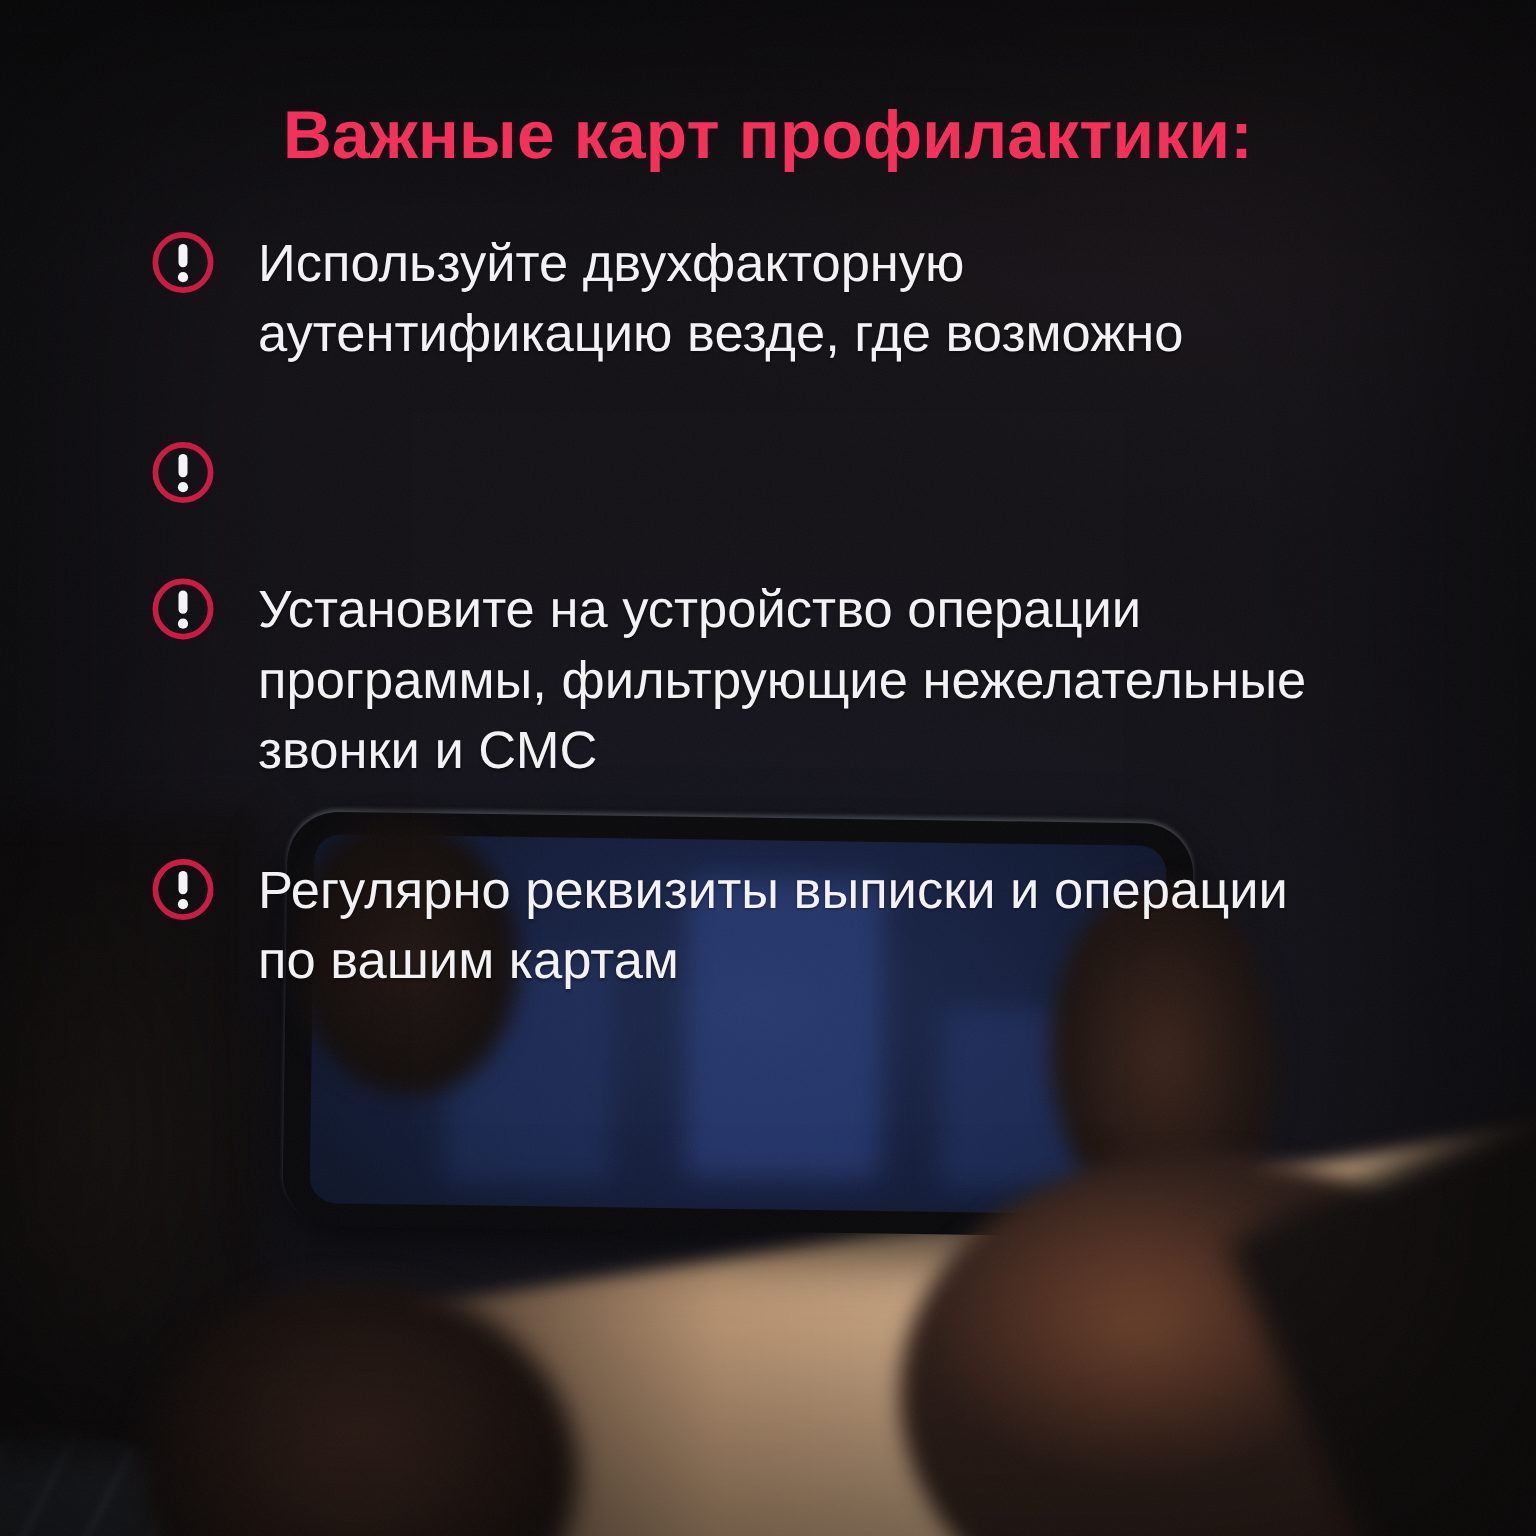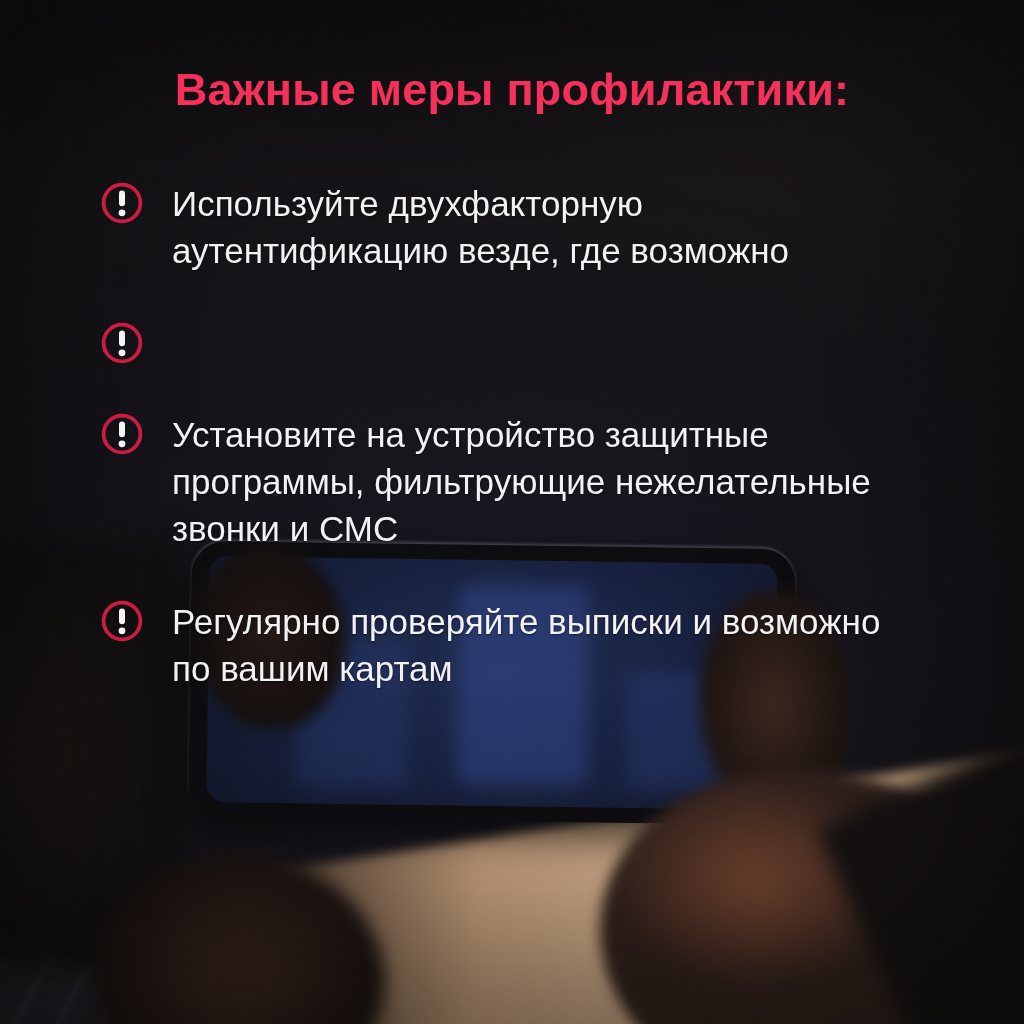--- a/index.html
+++ b/index.html
@@ -89,21 +89,21 @@
   .grain{inset:0;opacity:.06;pointer-events:none;}
   
   .content{position:absolute;inset:0;}
   .page-title{
     position:absolute;top:64px;left:0;width:100%;margin:0;
     text-align:center;
     font-size:45px;font-weight:bold;letter-spacing:.2px;
     color:#f5305a;
   }
   .items{
-    position:absolute;left:100px;top:180px;right:50px;
+    position:absolute;left:100px;top:152px;right:50px;
     display:flex;flex-direction:column;gap:46px;
   }
   .item{display:flex;align-items:flex-start;}
   .item .icon{flex:0 0 44px;width:44px;height:44px;margin:1px 28px 0 0;}
   .item-text{
     margin:0;white-space:pre-line;
     font-size:35px;line-height:47px;font-weight:400;
     color:#f2f1f3;
     text-shadow:0 1px 2px rgba(0,0,0,.45);
   }
@@ -133,21 +133,21 @@
   <div class="layer vignette"></div>
   <svg class="layer grain" width="1024" height="1024">
     <filter id="grainF">
       <feTurbulence type="fractalNoise" baseFrequency="0.9" numOctaves="2" stitchTiles="stitch"></feTurbulence>
       <feColorMatrix type="matrix" values="0 0 0 0 0.7  0 0 0 0 0.7  0 0 0 0 0.72  0 0 0 0.6 0"></feColorMatrix>
     </filter>
     <rect width="1024" height="1024" filter="url(#grainF)"></rect>
   </svg>
 
   <div class="content">
-    <h1 class="page-title">Важные меры профилактики:</h1>
+    <h1 class="page-title">Важные карт профилактики:</h1>
 
     <div class="items">
 
       <div class="item">
         <span class="icon">
           <svg viewBox="0 0 44 44" width="44" height="44">
             <circle cx="22" cy="22" r="18.4" fill="none" stroke="#cc1c44" stroke-width="3.8"></circle>
             <rect x="19" y="9.6" width="6" height="15.6" rx="3" fill="#f4f3f5"></rect>
             <circle cx="22" cy="31.8" r="3.4" fill="#f4f3f5"></circle>
           </svg>
@@ -167,32 +167,32 @@
       </div>
 
       <div class="item">
         <span class="icon">
           <svg viewBox="0 0 44 44" width="44" height="44">
             <circle cx="22" cy="22" r="18.4" fill="none" stroke="#cc1c44" stroke-width="3.8"></circle>
             <rect x="19" y="9.6" width="6" height="15.6" rx="3" fill="#f4f3f5"></rect>
             <circle cx="22" cy="31.8" r="3.4" fill="#f4f3f5"></circle>
           </svg>
         </span>
-        <p class="item-text">Установите на устройство защитные
+        <p class="item-text">Установите на устройство операции
 программы, фильтрующие нежелательные
 звонки и СМС</p>
       </div>
 
       <div class="item">
         <span class="icon">
           <svg viewBox="0 0 44 44" width="44" height="44">
             <circle cx="22" cy="22" r="18.4" fill="none" stroke="#cc1c44" stroke-width="3.8"></circle>
             <rect x="19" y="9.6" width="6" height="15.6" rx="3" fill="#f4f3f5"></rect>
             <circle cx="22" cy="31.8" r="3.4" fill="#f4f3f5"></circle>
           </svg>
         </span>
-        <p class="item-text">Регулярно проверяйте выписки и возможно
+        <p class="item-text">Регулярно реквизиты выписки и операции
 по вашим картам</p>
       </div>
 
     </div>
   </div>
 </div>
 
 </body></html>

